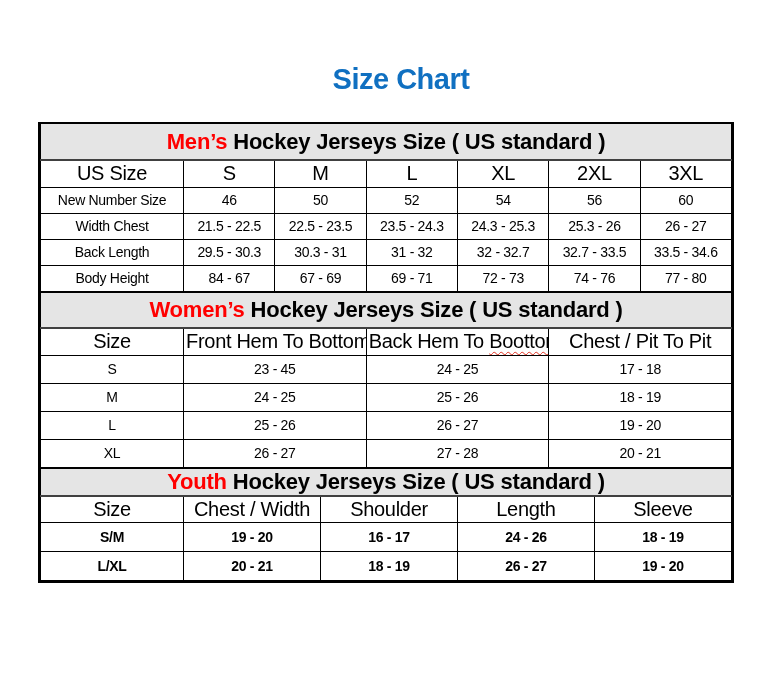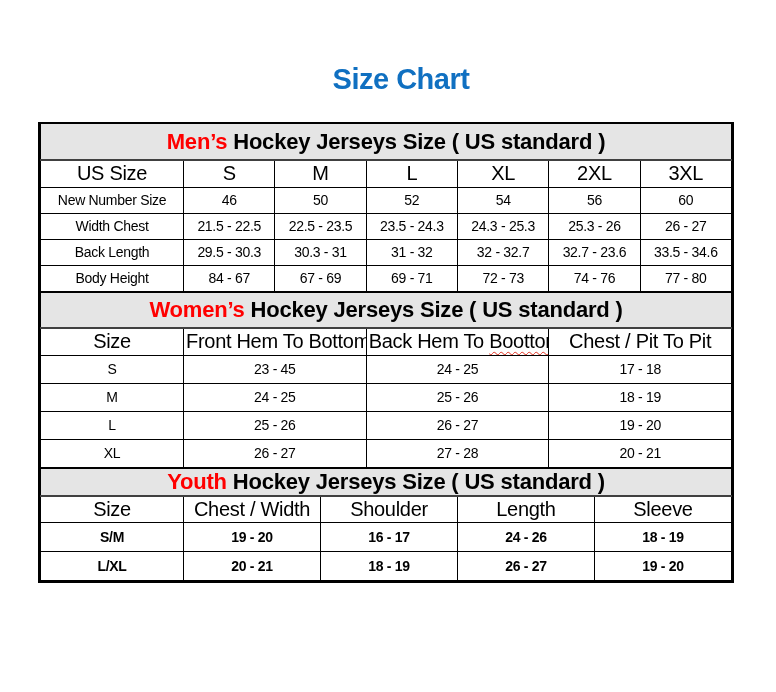--- a/index.html
+++ b/index.html
@@ -136,21 +136,21 @@
       <td>24.3 - 25.3</td>
       <td>25.3 - 26</td>
       <td>26 - 27</td>
     </tr>
     <tr class="drow">
       <td class="rlabel">Back Length</td>
       <td>29.5 - 30.3</td>
       <td>30.3 - 31</td>
       <td>31 - 32</td>
       <td>32 - 32.7</td>
-      <td>32.7 - 23.6</td>
+      <td>32.7 - 33.5</td>
       <td>33.5 - 34.6</td>
     </tr>
     <tr class="drow">
       <td class="rlabel">Body Height</td>
       <td>84 - 67</td>
       <td>67 - 69</td>
       <td>69 - 71</td>
       <td>72 - 73</td>
       <td>74 - 76</td>
       <td>77 - 80</td>

